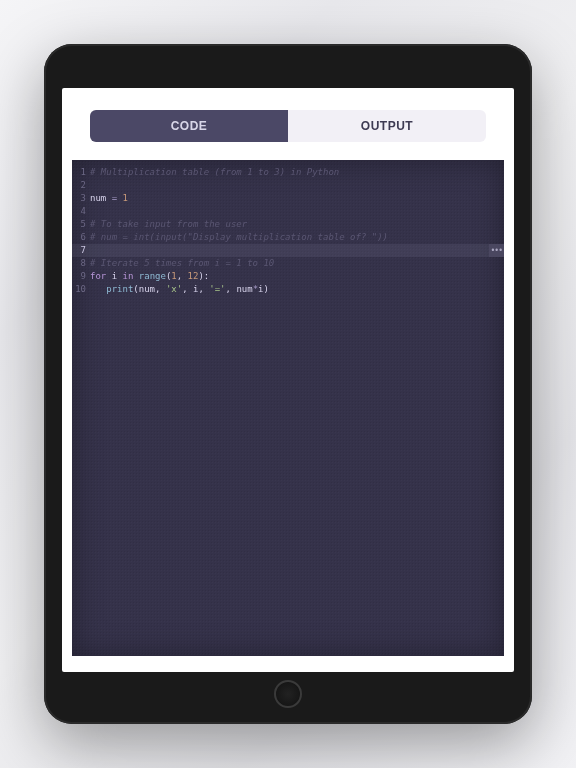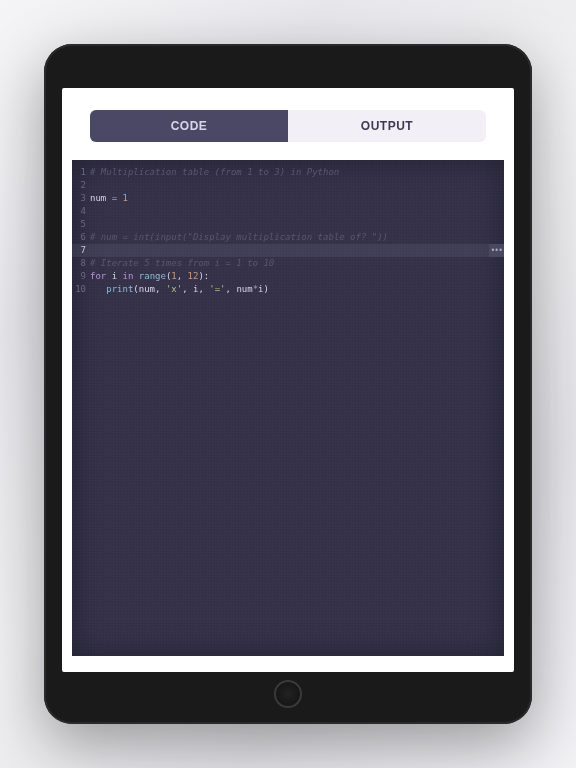--- a/index.html
+++ b/index.html
@@ -140,21 +140,21 @@
       <div class="tab tab-code">CODE</div>
       <div class="tab tab-output">OUTPUT</div>
     </div>
 
     <div class="editor-wrap">
       <div class="editor" id="editor">
           <div class="line"><span class="gutter">1</span><span class="code"><span class="c-comment"># Multiplication table (from 1 to 3) in Python</span></span></div>
           <div class="line"><span class="gutter">2</span><span class="code"></span></div>
           <div class="line"><span class="gutter">3</span><span class="code"><span class="c-var">num</span><span class="c-op"> = </span><span class="c-num">1</span></span></div>
           <div class="line"><span class="gutter">4</span><span class="code"></span></div>
-          <div class="line"><span class="gutter">5</span></div>
+          <div class="line"><span class="gutter">5</span><span class="code"><span class="c-comment"># To take input from the user</span></span></div>
           <div class="line"><span class="gutter">6</span><span class="code"><span class="c-comment"># num = int(input("Display multiplication table of? "))</span></span></div>
           <div class="line current"><span class="gutter">7</span><span class="code"></span></div>
           <div class="line"><span class="gutter">8</span><span class="code"><span class="c-comment"># Iterate 5 times from i = 1 to 10</span></span></div>
           <div class="line"><span class="gutter">9</span><span class="code"><span class="c-kw">for</span><span class="c-var"> i </span><span class="c-kw">in</span><span class="c-func"> range</span><span class="c-punc">(</span><span class="c-num">1</span><span class="c-punc">, </span><span class="c-num">12</span><span class="c-punc">):</span></span></div>
           <div class="line"><span class="gutter">10</span><span class="code"><span class="c-punc">   </span><span class="c-func">print</span><span class="c-punc">(</span><span class="c-var">num</span><span class="c-punc">, </span><span class="c-str">'x'</span><span class="c-punc">, </span><span class="c-var">i</span><span class="c-punc">, </span><span class="c-str">'='</span><span class="c-punc">, </span><span class="c-var">num</span><span class="c-op">*</span><span class="c-var">i</span><span class="c-punc">)</span></span></div>
         </div>
     </div>
 
   </div>
   <div class="home-button"></div>

